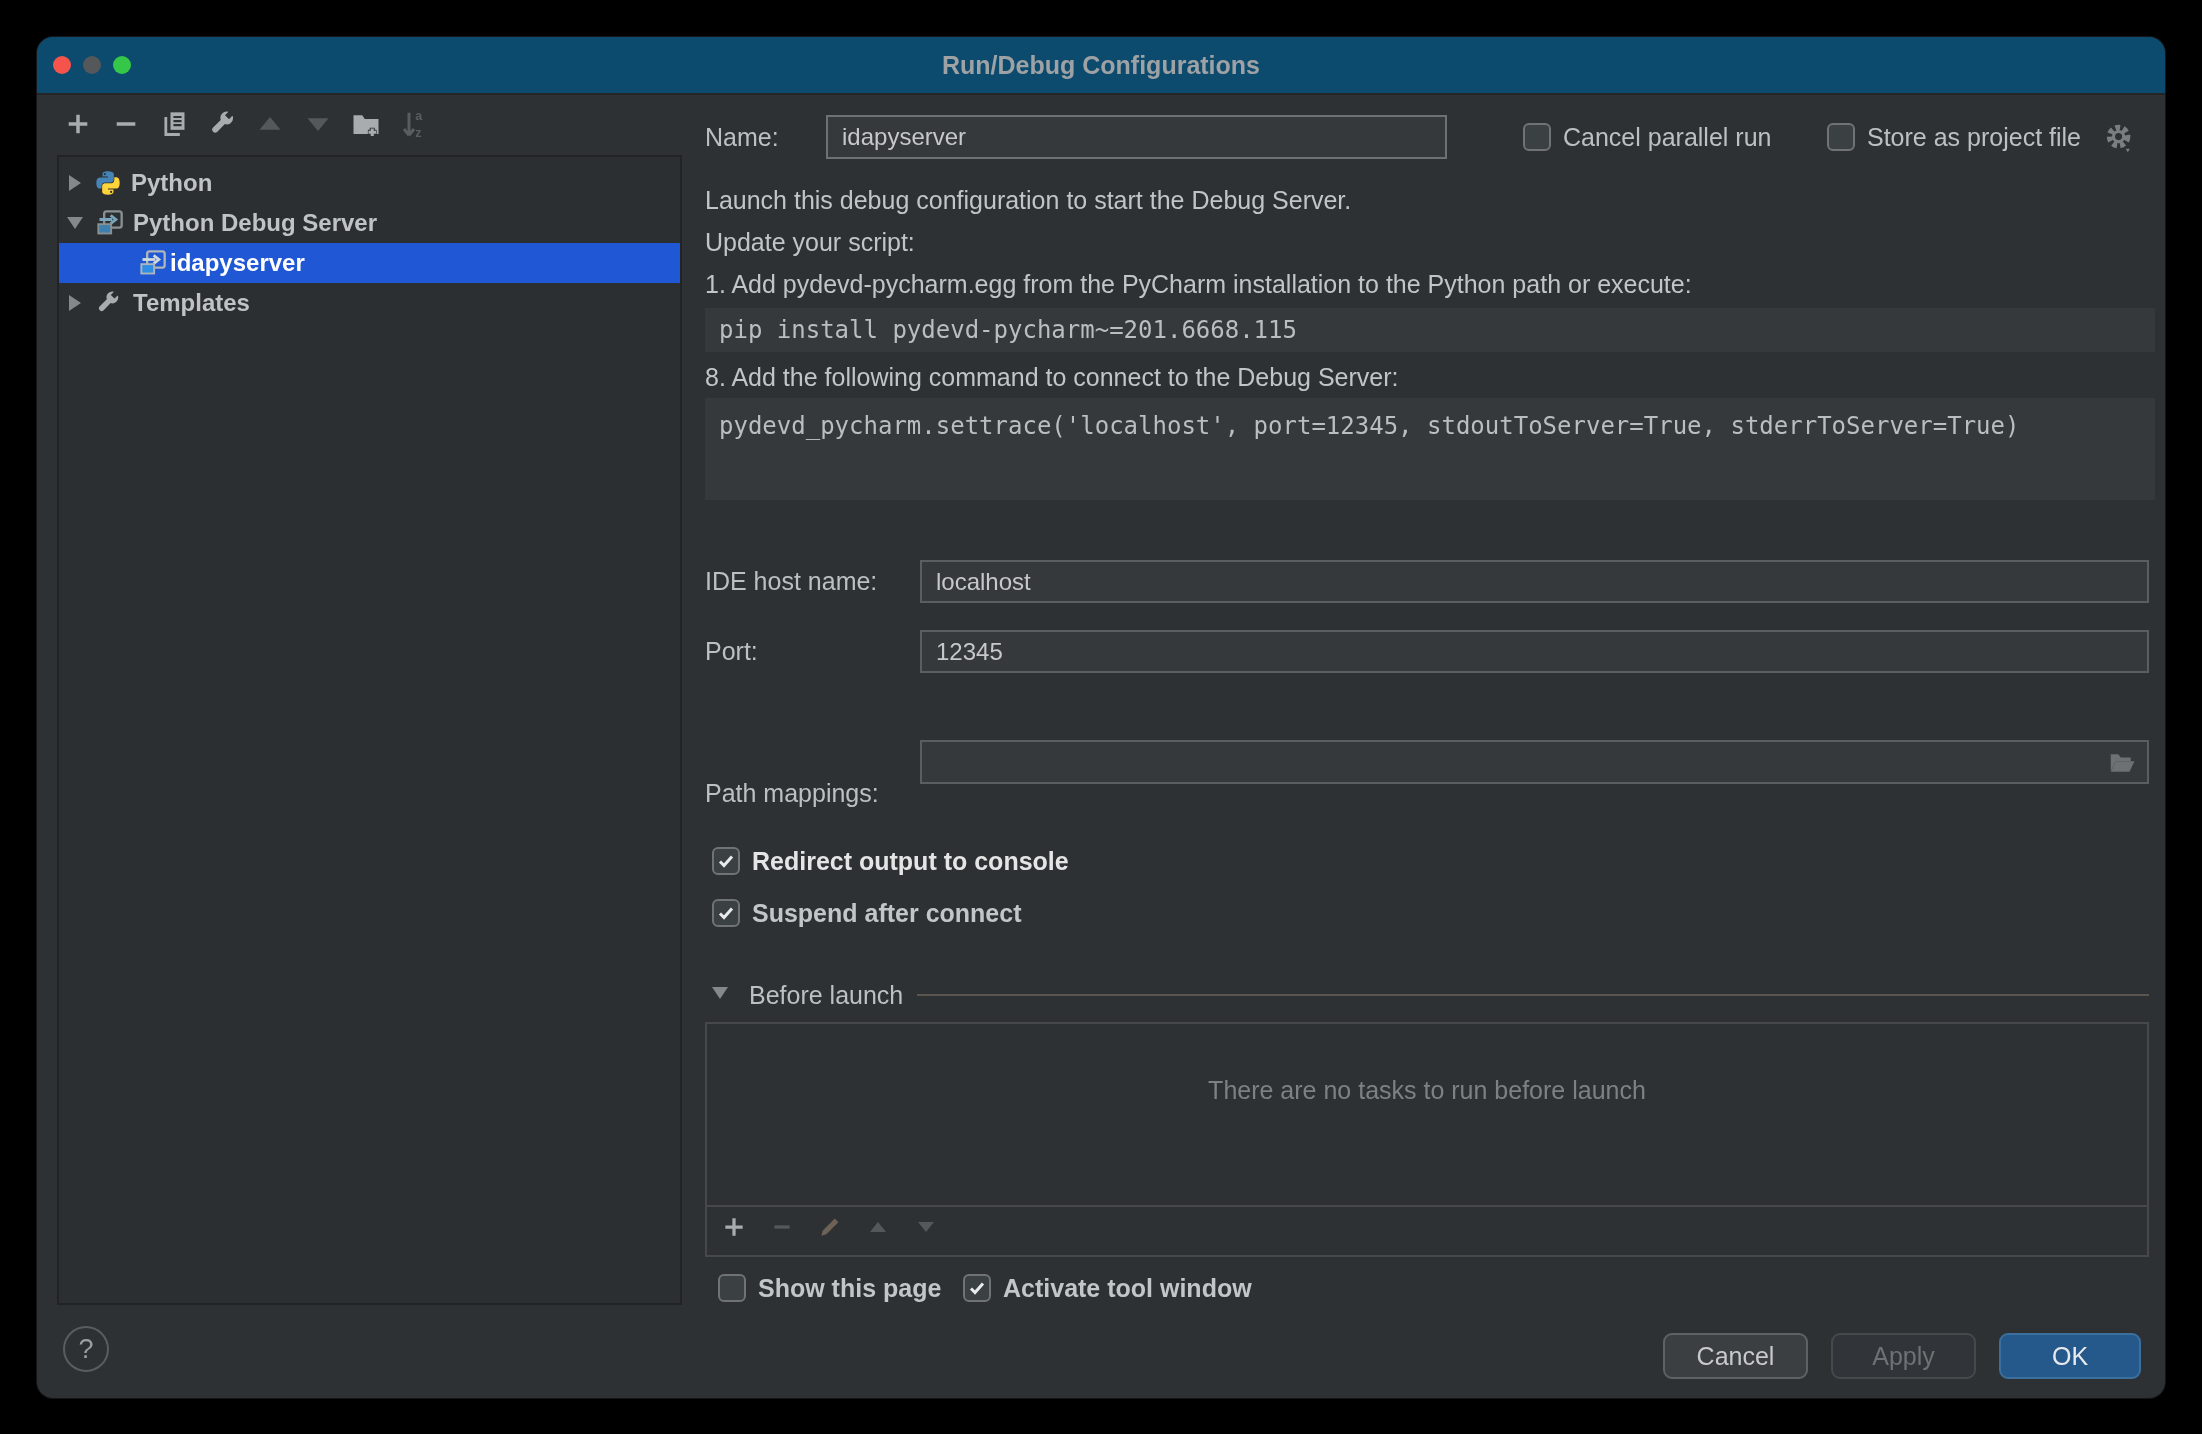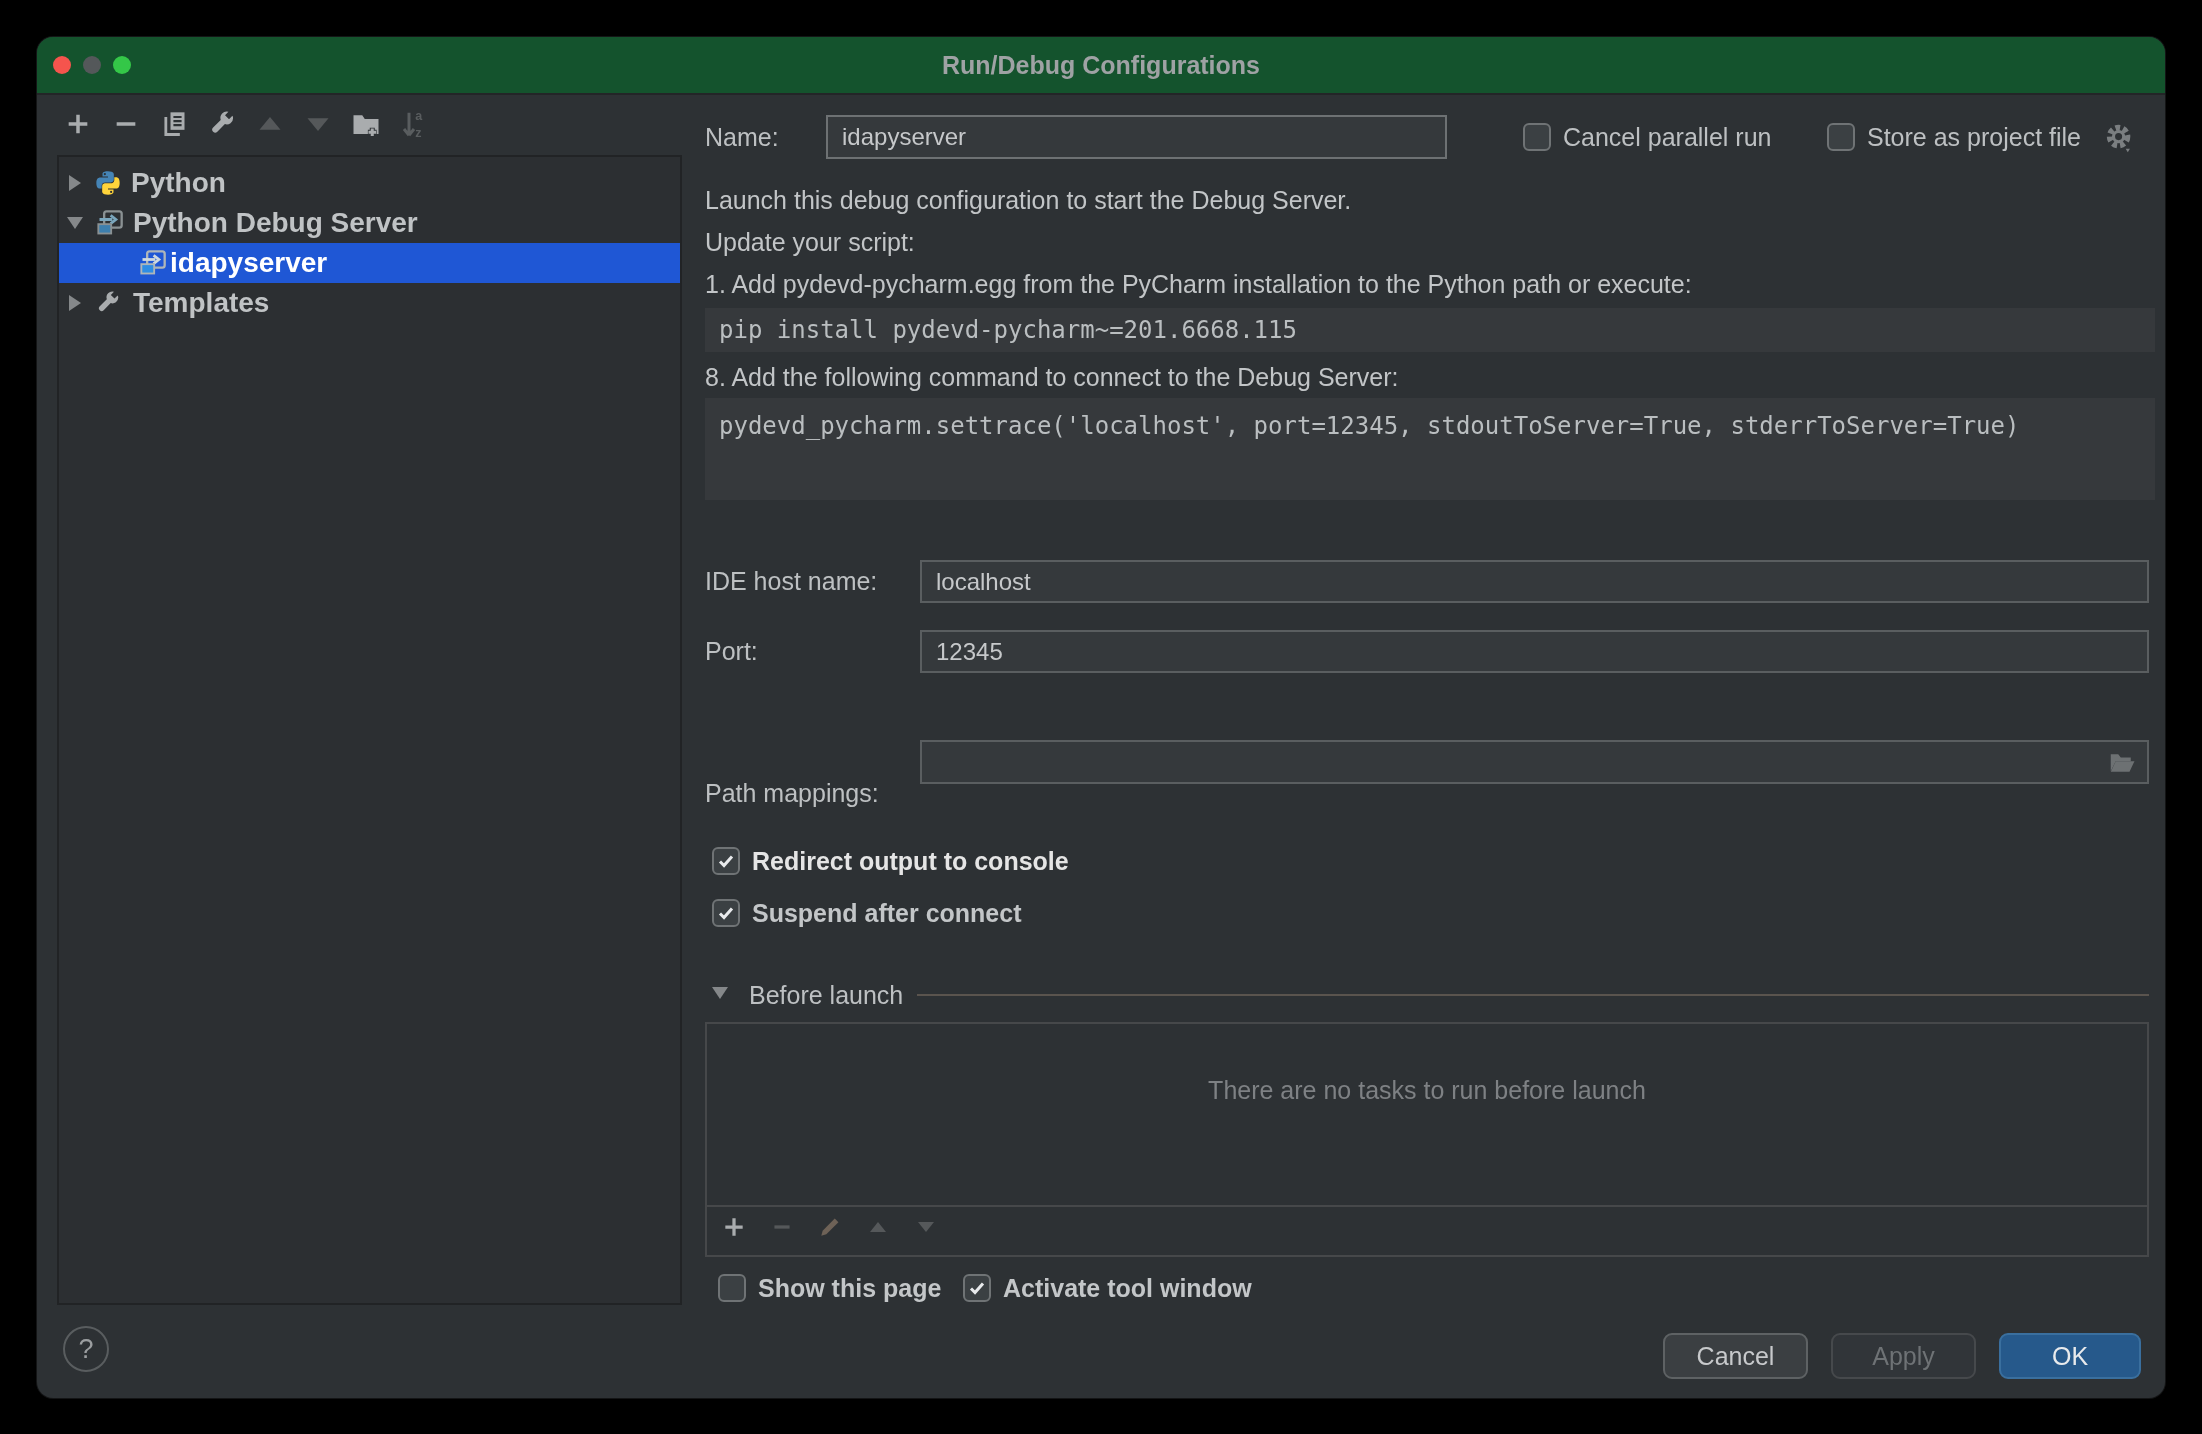--- a/index.html
+++ b/index.html
@@ -1,38 +1,38 @@
 <!DOCTYPE html>
 <html><head>
 <meta charset="utf-8">
 <style>
   html,body{margin:0;padding:0;background:#000;width:2202px;height:1434px;
     font-family:"Liberation Sans",sans-serif;-webkit-font-smoothing:antialiased;}
   .win{position:absolute;left:37px;top:37px;width:2128px;height:1361px;
     background:#2d3134;border-radius:16px;overflow:hidden;box-shadow:0 0 0 1px #141516;}
 
   
-  .titlebar{position:absolute;left:0;top:0;right:0;height:56px;background:#14532d;
+  .titlebar{position:absolute;left:0;top:0;right:0;height:56px;background:#0c4a6e;
     border-bottom:2px solid #232527;}
   .title{width:100%;text-align:center;line-height:56px;font-size:25px;font-weight:bold;color:#9fa2a4;}
   .light{position:absolute;top:19px;width:18px;height:18px;border-radius:50%;}
   .light.red{left:16px;background:#f5544d;}
   .light.minimize{left:46px;background:#54585a;}
   .light.zoom{left:76px;background:#34c748;}
 
   
   .cfg-toolbar{position:absolute;left:26px;top:72px;display:flex;gap:18px;align-items:center;}
   .tbi{width:30px;height:30px;display:flex;align-items:center;justify-content:center;}
 
   
   .tree{position:absolute;left:20px;top:118px;width:625px;height:1150px;background:#2c2f32;
     border:2px solid #212325;box-sizing:border-box;}
   .trow{position:absolute;left:0;right:0;height:40px;display:flex;align-items:center;}
   .trow.selected{background:#1f57d5;}
-  .tlabel{font-size:28px;font-weight:bold;color:#c0c3c5;white-space:nowrap;}
+  .tlabel{font-size:24px;font-weight:bold;color:#c0c3c5;white-space:nowrap;}
   .trow.selected .tlabel{color:#ffffff;}
   .chev{width:0;height:0;display:inline-block;}
   .chev.closed{border-top:8px solid transparent;border-bottom:8px solid transparent;border-left:12px solid #85888a;}
   .chev.open{border-left:8px solid transparent;border-right:8px solid transparent;border-top:12px solid #85888a;}
   .tico{display:inline-flex;align-items:center;justify-content:center;width:30px;height:30px;}
 
   
   .lbl{position:absolute;font-size:25px;color:#bdc0c2;height:32px;line-height:32px;white-space:nowrap;}
   .para{position:absolute;font-size:25px;color:#c2c5c7;height:32px;line-height:32px;white-space:nowrap;}
   .field{position:absolute;box-sizing:border-box;background:#35393c;display:flex;align-items:center;}

